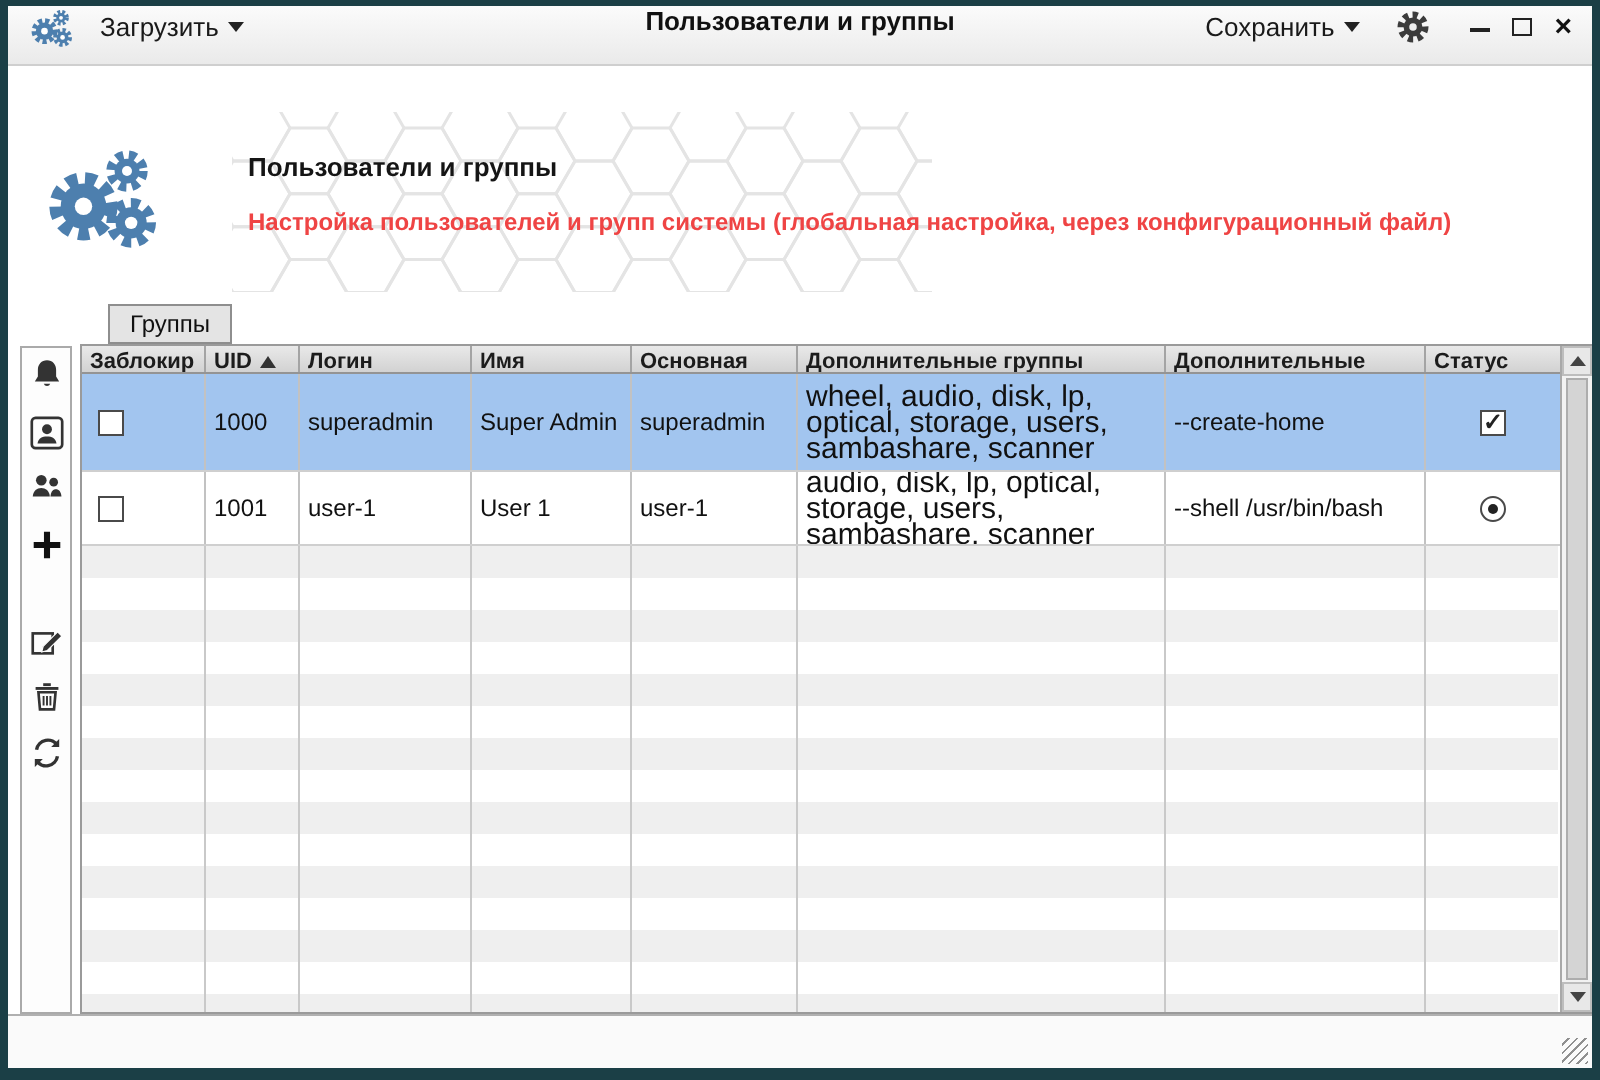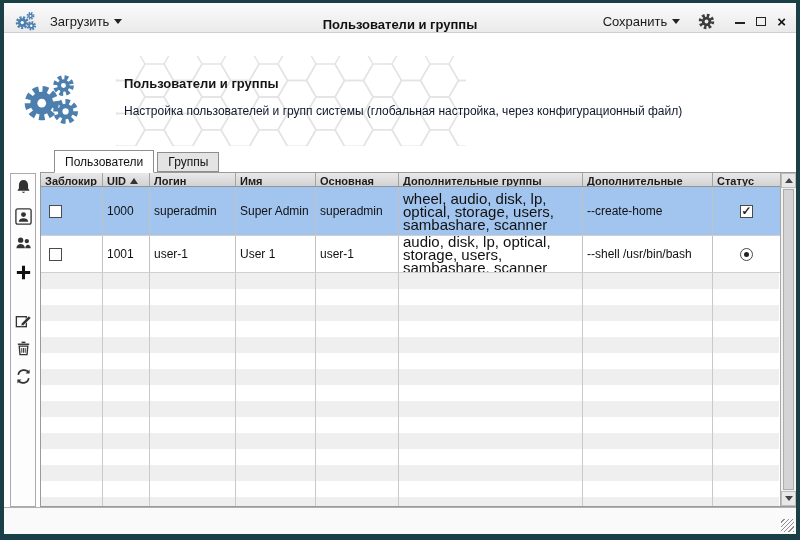--- a/index.html
+++ b/index.html
@@ -5,21 +5,21 @@
   *{box-sizing:border-box}
   html,body{margin:0;padding:0;background:#fff}
   :root{--sel:#a2c5ef;--gear:#4d7fae;--warn:#fbf7cb;--frame:#1b3f46;
         --cols:62px 47px 86px 80px 83px 184px 130px 66px}
   .window{position:relative;width:800px;height:540px;border:solid var(--frame);
           border-width:3px 4px 6px 4px;background:#fff;overflow:hidden;
           font-family:"Liberation Sans",sans-serif}
   
   .titlebar{position:absolute;left:0;top:0;right:0;height:30px;
             background:linear-gradient(#fbfbfb,#eaeaea);border-bottom:1px solid #cfcfcf;
-            display:flex;align-items:flex-end;padding:0 10px;z-index:5}
+            display:flex;align-items:flex-start;padding:0 10px;z-index:5}
   .appicon{width:22px;height:22px;margin-right:8px}
   .tb-btn{display:flex;align-items:center;gap:5px;font-size:13px;color:#1a1a1a;padding:3px 6px;cursor:default}
   .caret{width:0;height:0;border-left:4px solid transparent;border-right:4px solid transparent;border-top:5px solid #222}
   .tb-title{position:absolute;left:0;right:0;text-align:center;font-weight:bold;font-size:13px;color:#111;pointer-events:none}
   .tb-right{margin-left:auto;display:flex;align-items:center;gap:12px;z-index:6}
   .gearbtn{width:17px;height:17px}
   .winbtns{display:flex;align-items:flex-start;gap:11px;margin-left:8px}
   .wmin{width:10px;height:2px;background:#222;margin-top:8px}
   .wmax{width:10px;height:9px;border:1.5px solid #222;margin-top:3px}
   .wclose{font-size:15px;font-weight:bold;color:#111;line-height:15px}
@@ -31,21 +31,21 @@
   
   .banner{position:absolute;left:0;top:53px;right:0;height:92px;background:#fff;overflow:hidden}
   #hexsvg{position:absolute;left:112px;top:0;width:350px;height:90px}
   #hexsvg polygon{fill:none;stroke:#e4e4e4;stroke-width:1.5}
   .bannericon{position:absolute;left:16px;top:14px;width:58px;height:58px}
   .gteeth{fill:none;stroke:var(--gear)}
   .gbody{fill:var(--gear)}
   .ghole{fill:#fff}
   .bannertext{position:absolute;left:120px;top:20px;right:20px}
   .btitle{font-size:13px;font-weight:bold;color:#151515;margin-bottom:13px}
-  .bsub{font-size:12px;font-weight:normal;color:#0f172a}
+  .bsub{font-size:12px;font-weight:bold;color:#ef4444}
   
   .tabbar{position:absolute;left:36px;top:145px;width:757px;height:25px;
           border-bottom:1px solid #9a9a9a;display:flex;align-items:flex-end;padding-left:14px;z-index:2}
   .tab{font-size:12px;color:#111;border:1px solid #8e8e8e;background:#e4e4e4;
        padding:2px 10px 3px;height:20px;margin-right:3px;white-space:nowrap}
   .tab.active{background:#fff;height:23px;margin-bottom:-1px;border-bottom:1px solid #fff;padding-top:4px}
   
   .sidetools{position:absolute;left:6px;top:170px;width:26px;height:334px;border:1px solid #aaa;
              background:#fdfdfd;display:flex;flex-direction:column;align-items:center}
   .tool{width:22px;height:22px;display:flex;align-items:center;justify-content:center}
@@ -189,21 +189,20 @@
       <circle cx="44" cy="40" r="7.5" class="gbody"></circle>
         <circle cx="44" cy="40" r="3" class="ghole"></circle>
     </svg>
     <div class="bannertext">
       <div class="btitle">Пользователи и группы</div>
       <div class="bsub">Настройка пользователей и групп системы (глобальная настройка, через конфигурационный файл)</div>
     </div>
   </div>
 
   <div class="tabbar">
-    <div class="tab active">Пользователи</div>
     <div class="tab">Группы</div>
   </div>
 
   <div class="sidetools">
     <div class="tool mt2">
       <svg viewBox="0 0 20 20">
         <path class="ico" d="M10 2.2c-2.9 0-4.8 2.2-4.8 5v3.6L3.6 13.4h12.8l-1.6-2.6V7.2c0-2.8-1.9-5-4.8-5z"></path>
         <path class="ico" d="M8.3 14.6a1.8 1.8 0 0 0 3.4 0z"></path>
       </svg>
     </div>

